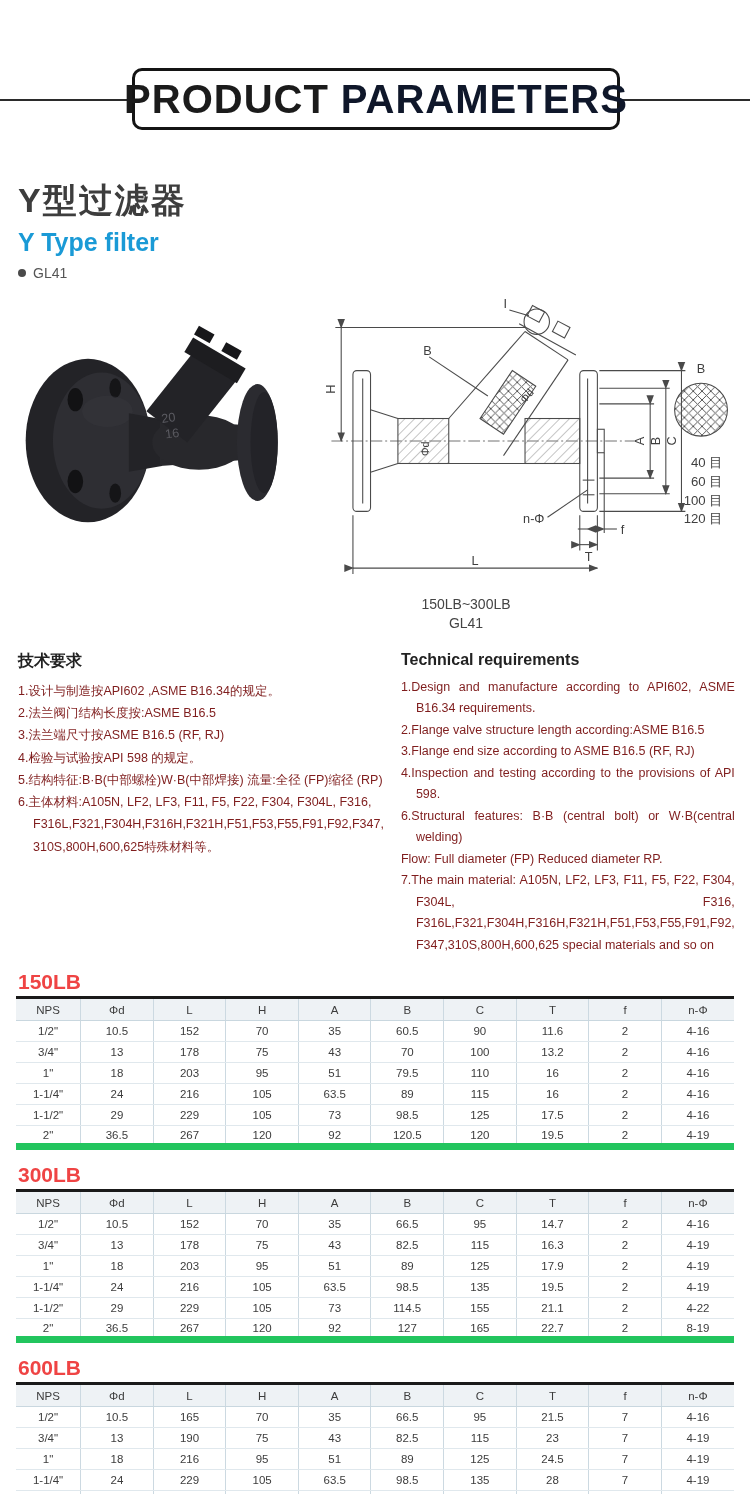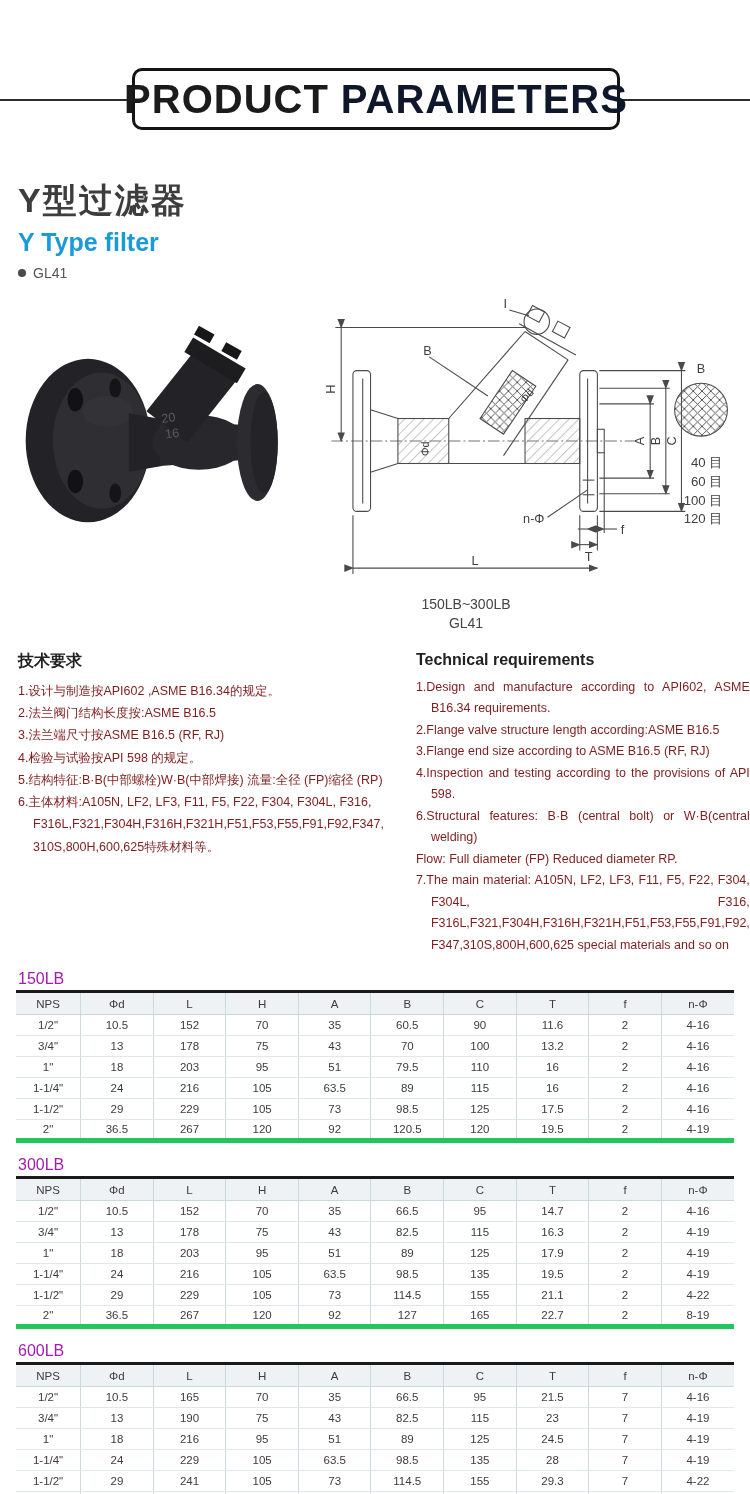--- a/index.html
+++ b/index.html
@@ -29,37 +29,37 @@
   .product-model { font-size:14px; color:#555; margin-top:8px; display:flex; align-items:center; gap:7px; }
   .bullet { width:8px; height:8px; border-radius:50%; background:#4a4a4a; display:inline-block; }
 
   
   .figures { display:flex; padding:10px 6px 0 14px; align-items:flex-start; }
   .photo-box { width:292px; flex:0 0 292px; }
   .drawing-box { flex:1; text-align:center; }
   .drawing-caption { font-size:14px; color:#444; line-height:1.35; margin-top:0; margin-right:120px; }
 
   
-  .reqs { display:flex; padding:18px 18px 0 18px; gap:32px; }
+  .reqs { display:flex; padding:18px 18px 0 18px; gap:17px; }
   .req-col-cn { flex:0 0 348px; }
   .req-col-en { flex:1; }
   .req-title { font-size:16px; font-weight:bold; color:#222; margin-bottom:8px; }
   .req-item {
     font-size:12.5px; color:#7f1d1d; line-height:1.78;
     padding-left:15px; text-indent:-15px;
   }
   .req-col-en .req-item { text-align:justify; line-height:1.72; }
 
   
   .tables-wrap { padding:14px 16px 10px 16px; }
   .spec-section { margin-bottom:13px; }
-  .spec-title { font-size:16px; font-weight:normal; color:#a21caf; margin:0 0 2px 2px; }
+  .spec-title { font-size:21px; font-weight:bold; color:#ef4444; margin:0 0 2px 2px; }
   table.spec {
     width:100%; border-collapse:collapse; table-layout:fixed;
-    border-top:3px solid #1a1a1a; border-bottom:5px solid #22c55e;
+    border-top:3px solid #1a1a1a; border-bottom:7px solid #22c55e;
   }
   table.spec th {
     background:#eef2f5; font-weight:normal; font-size:11.5px; color:#3c3c3c;
     height:23px; text-align:center;
     border-bottom:1px solid #c9d7df;
   }
   table.spec td {
     font-size:11.5px; color:#3c3c3c; height:21px; text-align:center;
     border-bottom:1px solid #e0e8ed; background:#fff;
   }

